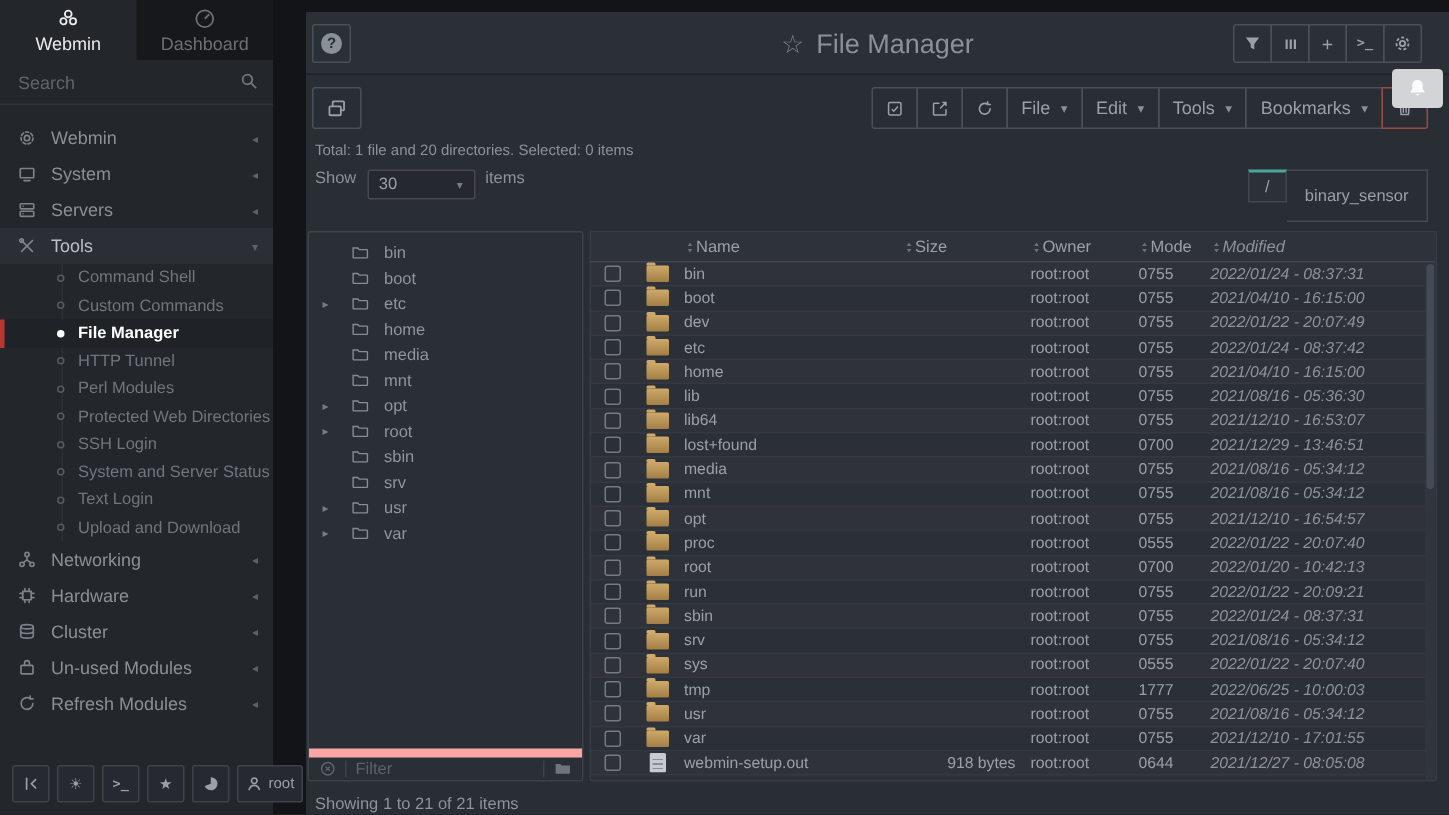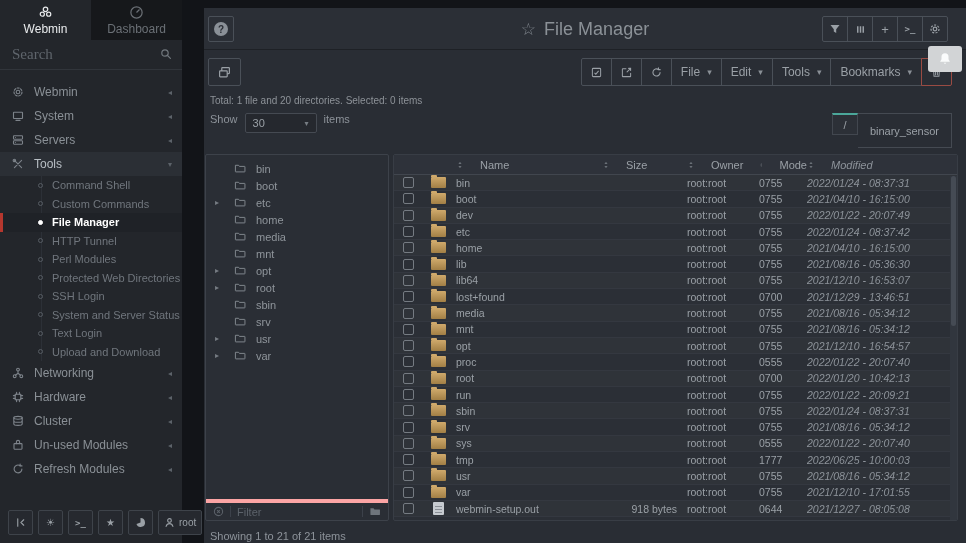--- a/index.html
+++ b/index.html
@@ -9,21 +9,21 @@
 
   
   .sidebar { position:absolute; left:0; top:0; width:182px; height:543px; background:#23262b; }
   .tabs { display:flex; height:40px; }
   .tab { width:91px; display:flex; flex-direction:column; align-items:center; justify-content:center; gap:2px; font-size:12px; cursor:pointer; }
   .tab.active { background:#23262b; color:#e9ebed; }
   .tab.inactive { background:#16181b; color:#6b7076; }
   .tab .ticon { height:16px; display:flex; align-items:center; }
 
   .searchbar { position:relative; height:30px; border-bottom:1px solid #31353b; display:flex; align-items:center; }
-  .searchbar input { flex:1; background:transparent; border:none; outline:none; color:#9aa0a6; font-size:15px; padding:0 28px 0 12px; font-family:Liberation Serif, serif; }
+  .searchbar input { flex:1; background:transparent; border:none; outline:none; color:#9aa0a6; font-size:12px; padding:0 28px 0 12px; font-family:Liberation Sans, sans-serif; }
   .searchbar input::placeholder { color:#5f656c; }
   .searchbar .mag { position:absolute; right:10px; top:8px; color:#70767c; }
 
   .menu { padding-top:10px; }
   .mitem { position:relative; height:24px; display:flex; align-items:center; color:#8a9096; cursor:pointer; }
   .mitem .micon { position:absolute; left:12px; width:14px; color:#7d838a; display:flex; }
   .mitem .mlabel { padding-left:34px; font-size:12px; }
   .mitem::after { content:"\25C2"; position:absolute; right:10px; font-size:8px; color:#5c6269; }
   .mitem.open { background:#2b2f35; color:#b9bfc5; }
   .mitem.open::after { content:"\25BE"; }
@@ -77,29 +77,29 @@
   .panes { display:flex; margin:6px 8px 0 1px; height:367px; gap:4px; }
 
   
   .tree { position:relative; width:184px; border:1px solid #3d424a; background:#2a2e35; border-radius:2px; }
   .treelist { padding-top:5px; }
   .titem { position:relative; height:17px; display:flex; align-items:center; color:#8f959b; font-size:11px; cursor:pointer; }
   .titem .tcaret { position:absolute; left:9px; font-size:8px; color:#767c83; visibility:hidden; }
   .titem.expandable .tcaret { visibility:visible; }
   .titem .tficon { position:absolute; left:28px; display:flex; }
   .titem .tlabel { padding-left:50px; }
-  .filterbar { position:absolute; left:0; right:0; bottom:0; height:21px; border-top:4px solid #fca5a5; display:flex; align-items:center; padding:0 7px; gap:6px; color:#5c626a; }
+  .filterbar { position:absolute; left:0; right:0; bottom:0; height:21px; border-top:6px solid #fca5a5; display:flex; align-items:center; padding:0 7px; gap:6px; color:#5c626a; }
   .filterbar .sep { width:1px; height:11px; background:#3c414a; }
   .filterbar input { flex:1; background:transparent; border:none; outline:none; color:#9aa0a6; font-size:11px; font-family:"Liberation Sans",sans-serif; min-width:20px; }
   .filterbar input::placeholder { color:#5c626a; }
 
   
   .tablepane { position:relative; flex:1; border:1px solid #383d45; background:#2b2f36; border-radius:2px; overflow:hidden; }
   .thead { display:flex; align-items:center; height:20px; background:#2e323a; border-bottom:1px solid #41464e; color:#9aa0a6; font-size:11px; }
-  .thcell { display:flex; align-items:center; gap:16px; cursor:pointer; }
+  .thcell { display:flex; align-items:center; gap:0; cursor:pointer; }
   .sorticon { color:#6a7077; }
   .trow { display:flex; align-items:center; height:16.3px; border-bottom:1px solid #343840; font-size:10.5px; color:#9aa0a6; cursor:pointer; }
   .trow:nth-child(odd) { background:rgba(255,255,255,0.018); }
   .col-cb { width:28px; display:flex; justify-content:center; }
   .col-icon { width:32px; display:flex; justify-content:center; }
   .col-name { flex:1; padding-left:2px; }
   .col-size { width:85px; text-align:right; padding-right:10px; }
   .col-owner { width:72px; }
   .col-mode { width:48px; }
   .col-modified { width:150px; color:#8d939a;font-style:italic; }

